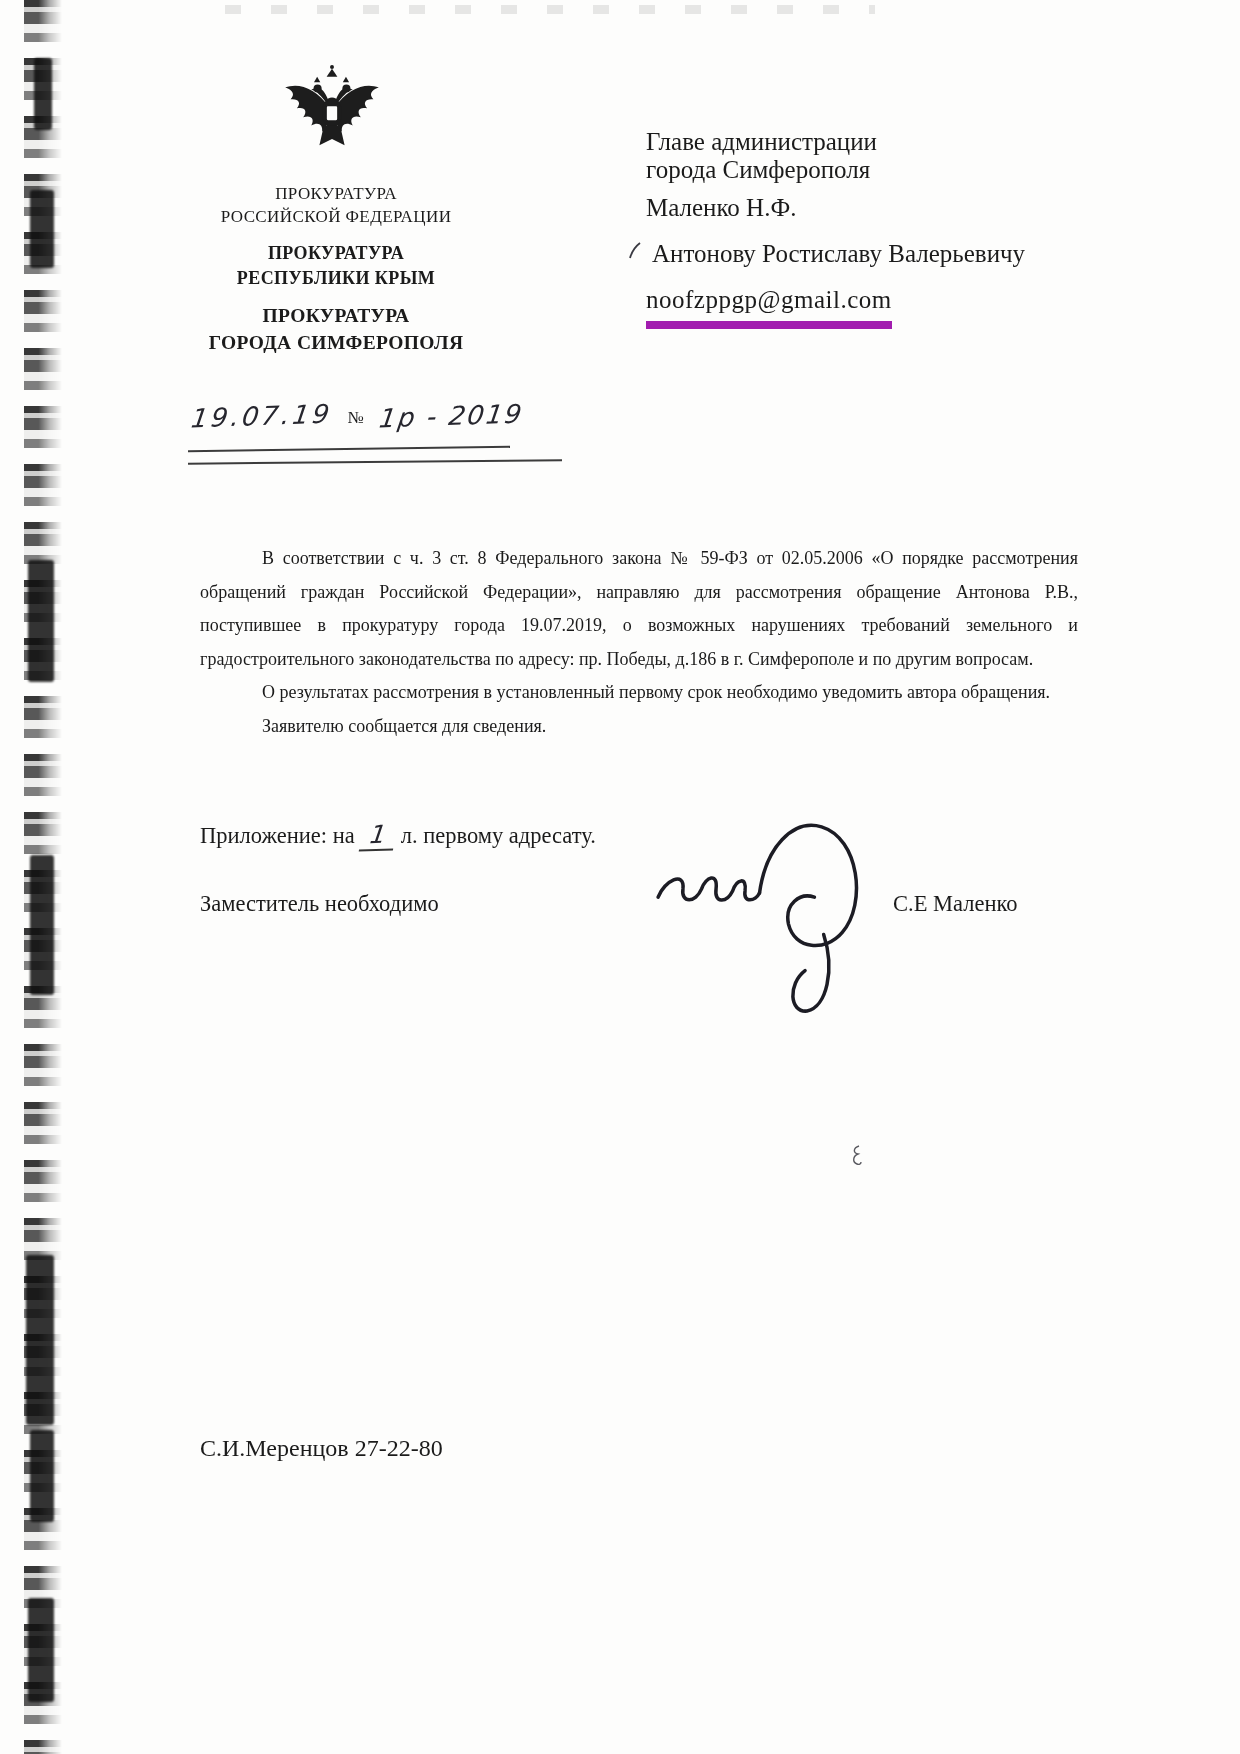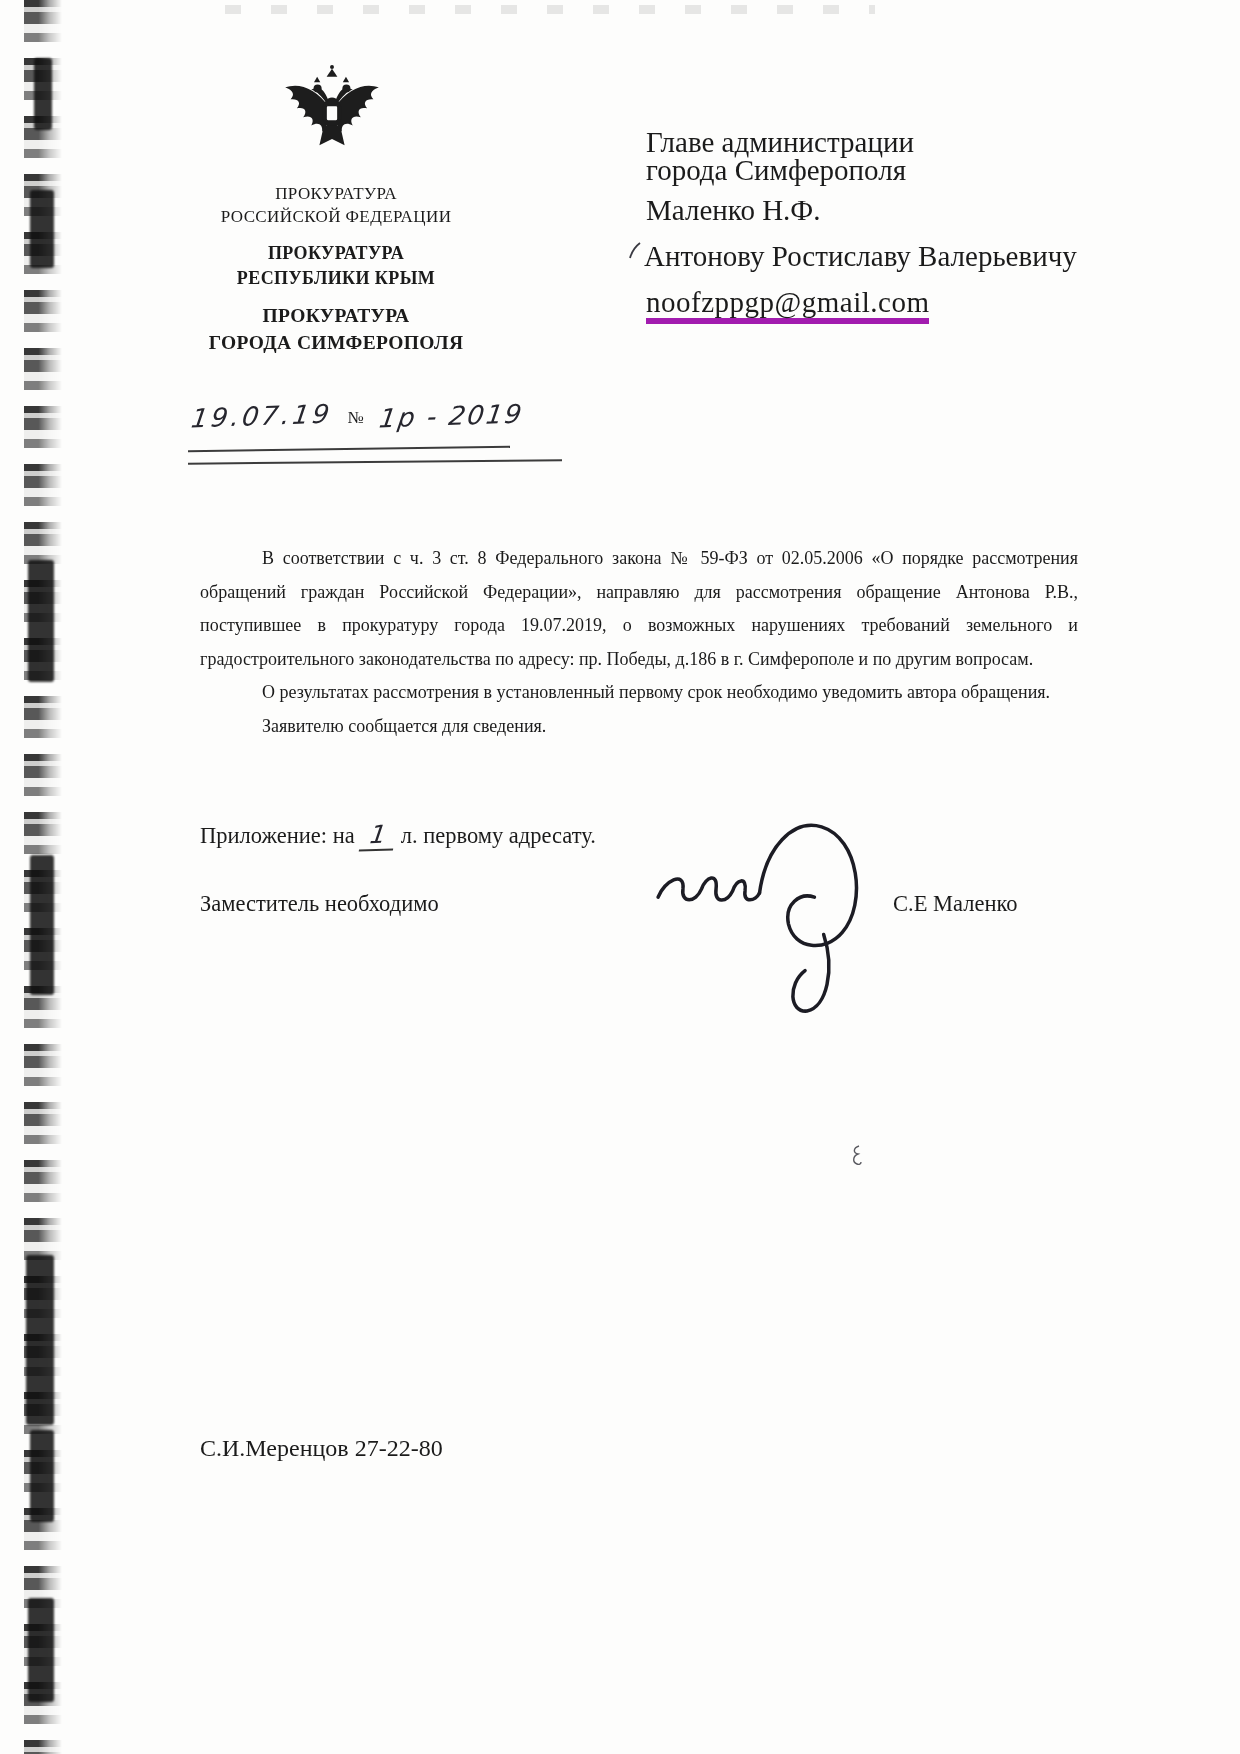--- a/index.html
+++ b/index.html
@@ -32,26 +32,26 @@
   .hand{font-family:"DejaVu Sans",sans-serif;font-style:italic;color:#26262e;display:inline-block;transform:skewX(-10deg) rotate(-2deg)}
   .stamp-row{position:absolute;left:192px;top:401px;width:400px;display:flex;align-items:baseline;gap:16px;font-size:24px}
   .stamp-date{letter-spacing:3px;font-size:26px}
   .no-sign{font-size:17px;transform:translateY(-2px)}
   .stamp-no{letter-spacing:2px;font-size:26px}
   .uline{position:absolute;height:2px;background:#3c3c3c}
   .u1{left:188px;top:448px;width:322px;transform:rotate(-.8deg)}
   .u2{left:188px;top:461px;width:374px;transform:rotate(-.5deg)}
 
   
-  .recipient{position:absolute;left:646px;top:128px;width:480px;font-size:29px}
+  .recipient{position:absolute;left:646px;top:128px;width:480px;font-size:25px}
   .r-org{line-height:28px}
   .r-name1{position:absolute;left:0;top:66px}
-  .r-name2{position:absolute;left:-18px;top:112px;white-space:nowrap;display:flex;align-items:flex-start;gap:2px}
+  .r-name2{position:absolute;left:-18px;top:112px;white-space:nowrap;display:flex;align-items:flex-start;gap:10px}
   .r-email{position:absolute;left:0;top:158px}
-  .r-email span{border-bottom:6px solid #a21caf;padding-bottom:0;letter-spacing:.5px}
+  .r-email span{border-bottom:8px solid #a21caf;padding-bottom:8px;letter-spacing:.5px}
   .tick{width:14px;height:20px;flex:0 0 auto;margin-top:2px}
 
   
   .body-text{position:absolute;left:200px;top:542px;width:878px;font-size:18px;line-height:33.5px;text-align:justify}
   .body-text p{text-indent:62px}
   .attachment{position:absolute;left:200px;top:820px;font-size:22.5px}
   .att-pages{min-width:34px;text-align:center;border-bottom:2px solid #333;font-size:25px;margin:0 6px;padding:0 6px}
 
   
   .sign-position{position:absolute;left:200px;top:891px;font-size:22.5px}

